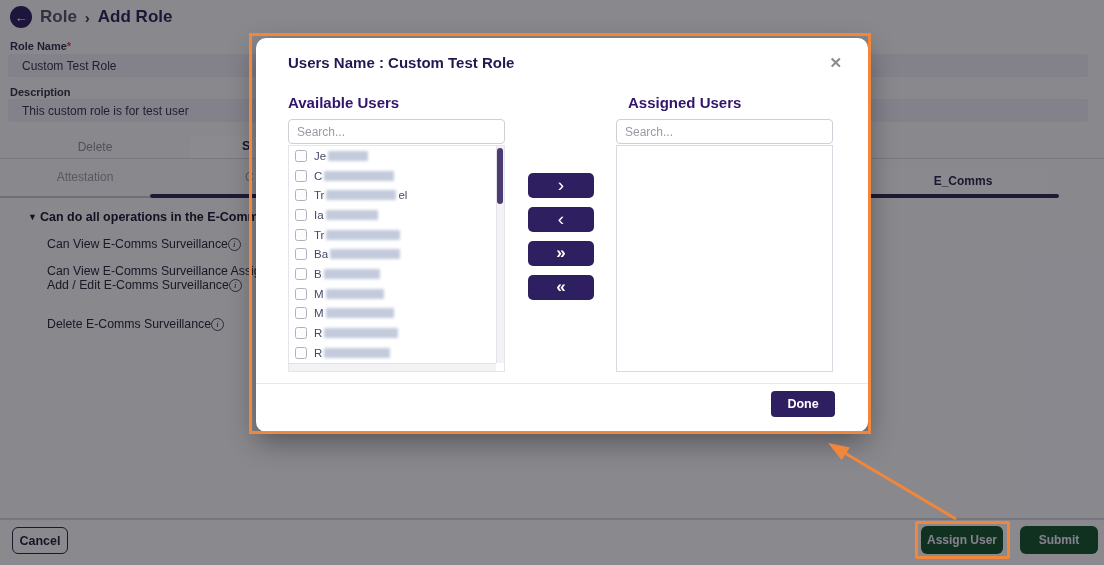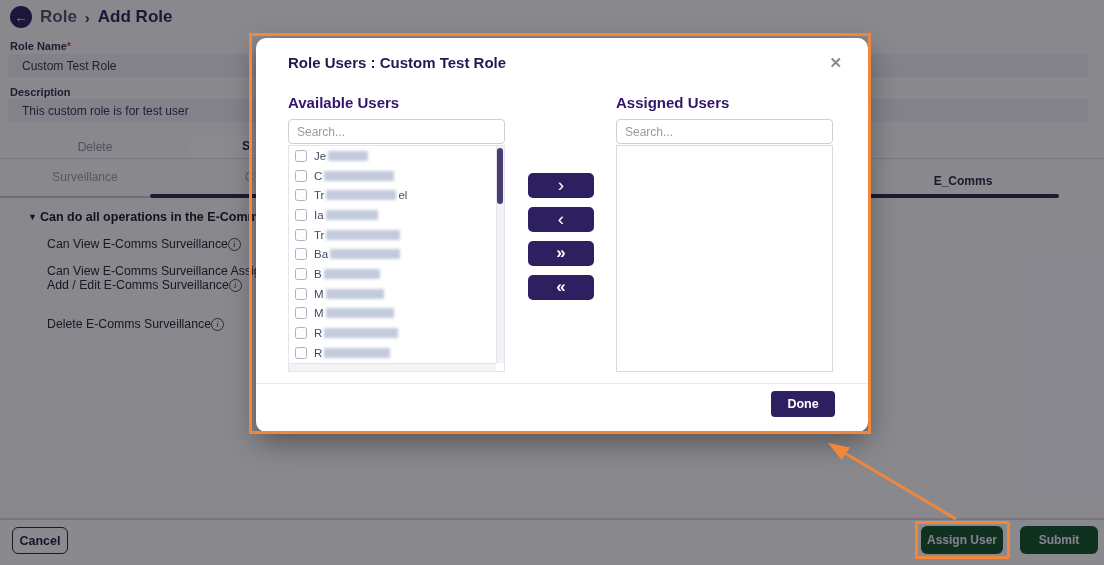--- a/index.html
+++ b/index.html
@@ -63,21 +63,21 @@
   
   .overlay { position:absolute; inset:0; background:rgba(13,11,20,0.47); z-index:10; }
 
   
   .modal { position:absolute; left:256px; top:38px; width:612px; height:394px; background:#fff;
            border-radius:10px; box-shadow:0 10px 28px rgba(0,0,0,0.38); z-index:20; }
   .modal-title { position:absolute; left:32px; top:16px; font-size:15px; font-weight:700; color:#231852; }
   .modal-close { position:absolute; right:26px; top:16px; font-size:15px; font-weight:700; color:#8B8B8F;
                  background:none; border:none; cursor:pointer; font-family:"Liberation Sans", sans-serif; }
   .col-heading { position:absolute; top:56px; font-size:15px; font-weight:700; color:#31156B; }
-  .col-left { left:32px; } .col-right { left:360px; }
+  .col-left { left:32px; } .col-right { left:372px; }
   .search-input { position:absolute; top:81px; width:217px; height:25px; border:1px solid #CFCFD8; border-radius:4px;
                   font-size:12px; color:#44444E; padding:0 8px; font-family:"Liberation Sans", sans-serif; }
   .search-input::placeholder { color:#9A9AA5; }
 
   .user-list { position:absolute; left:32px; top:107px; width:217px; height:227px;
                border:1px solid #E4E4EC; background:#fff; overflow:hidden; }
   .user-row { display:flex; align-items:center; gap:7px; height:19.7px; padding-left:6px; }
   .user-row input[type=checkbox] { appearance:none; width:12px; height:12px; border:1.5px solid #B0B1BF;
                                    border-radius:2.5px; background:#FDFDFE; flex:0 0 auto; }
   .uname { font-size:11.5px; color:#454A66; display:flex; align-items:center; }
@@ -131,21 +131,21 @@
     <input class="text-input" style="top: 99px;" value="This custom role is for test user">
 
     <div class="main-tab-inactive">
       <span class="lbl">Delete</span>
     </div>
     <div class="main-tab-active">
       <span class="lbl">S</span>
     </div>
     <div class="tabs-divider"></div>
 
-    <div class="sub-tab-left">Surveillance</div>
+    <div class="sub-tab-left">Attestation</div>
     <div class="sub-tab-c">C</div>
     <div class="sub-tab-ecomms">
       <span class="lbl">E_Comms</span>
     </div>
     <div class="subtab-track"></div>
     <div class="subtab-indicator"></div>
 
     <div class="tree-parent">
       <span class="tree-caret">▼</span>
       <span class="lbl">Can do all operations in the E-Comms Surv</span>
@@ -170,21 +170,21 @@
     <div class="footer-divider"></div>
     <div class="footer"></div>
     <button class="btn-cancel">Cancel</button>
     <button class="btn-dark btn-assign">Assign User</button>
     <button class="btn-dark btn-submit">Submit</button>
   </div>
 
   <div class="overlay"></div>
 
   <div class="modal">
-    <div class="modal-title">Role Users : Custom Test Role</div>
+    <div class="modal-title">Users Name : Custom Test Role</div>
     <button class="modal-close">✕</button>
 
     <div class="col-heading col-left">Available Users</div>
     <input class="search-input" style="left: 32px;" placeholder="Search...">
 
     <div class="user-list">
 
       <div class="user-row">
           <input type="checkbox" style="">
           <span class="uname">

